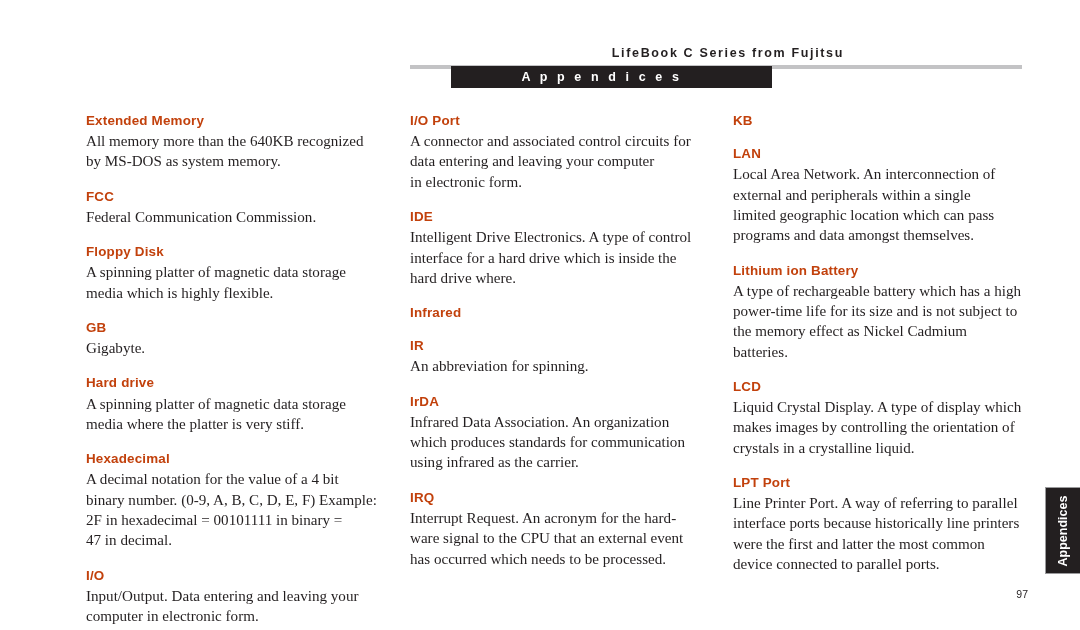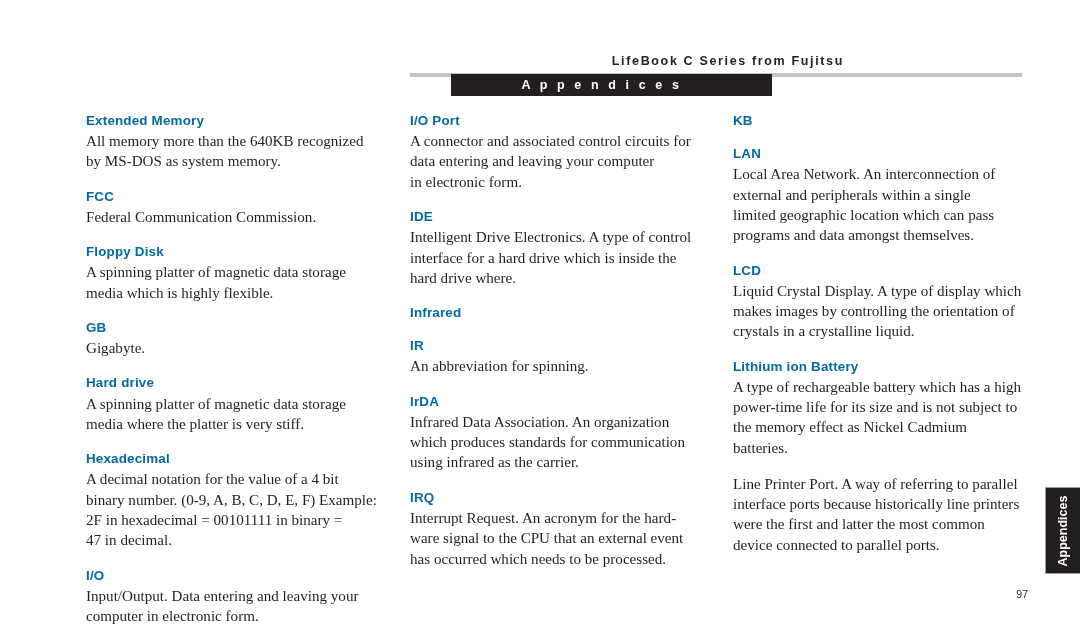--- a/index.html
+++ b/index.html
@@ -12,21 +12,21 @@
     background: #ffffff;
     font-family: "Liberation Serif", "DejaVu Serif", serif;
     color: #231f20;
     position: relative;
     overflow: hidden;
   }
 
   
   .page-header {
     position: absolute;
-    top: 16px; left: 0;
+    top: 8px; left: 0;
     width: 902px;
     height: 90px;
   }
   .header-title {
     position: absolute;
     top: 38px;
     right: 58px;
     font-family: "Liberation Sans", "DejaVu Sans", sans-serif;
     font-size: 12.5px;
     font-weight: 600;
@@ -81,21 +81,21 @@
   .col-right  { left: 733px; width: 292px; }
 
   .entry { margin: 0 0 16px 0; }
   .entry:last-child { margin-bottom: 0; }
 
   .entry-term {
     font-family: "Liberation Sans", "DejaVu Sans", sans-serif;
     font-size: 13.4px;
     font-weight: bold;
     letter-spacing: 0.18px;
-    color: #0369a1;
+    color: #c2410c;
     margin: 0 0 2px 0;
     line-height: 1.28;
   }
   .entry-def {
     font-family: "Liberation Serif", "DejaVu Serif", serif;
     font-size: 15.1px;
     line-height: 1.345;
     color: #231f20;
     margin: 0;
     white-space: pre-line;
@@ -223,32 +223,33 @@
         <div class="entry-term">KB</div>
       </div>
       <div class="entry">
         <div class="entry-term">LAN</div>
         <div class="entry-def">Local Area Network. An interconnection of
 external and peripherals within a single
 limited geographic location which can pass
 programs and data amongst themselves.</div>
       </div>
       <div class="entry">
+        <div class="entry-term">Lithium ion Battery</div>
+        <div class="entry-def">A type of rechargeable battery which has a high
+power-time life for its size and is not subject to
+the memory effect as Nickel Cadmium batteries.</div>
+      </div>
+      <div class="entry">
         <div class="entry-term">LCD</div>
         <div class="entry-def">Liquid Crystal Display. A type of display which
 makes images by controlling the orientation of
 crystals in a crystalline liquid.</div>
       </div>
       <div class="entry">
-        <div class="entry-term">Lithium ion Battery</div>
-        <div class="entry-def">A type of rechargeable battery which has a high
-power-time life for its size and is not subject to
-the memory effect as Nickel Cadmium batteries.</div>
-      </div>
-      <div class="entry">
+        <div class="entry-term">LPT Port</div>
         <div class="entry-def">Line Printer Port. A way of referring to parallel
 interface ports because historically line printers
 were the first and latter the most common
 device connected to parallel ports.</div>
       </div>
     </div>
 </div>
 
 <div class="side-tab">
   <div class="side-tab-label">Appendices</div>

